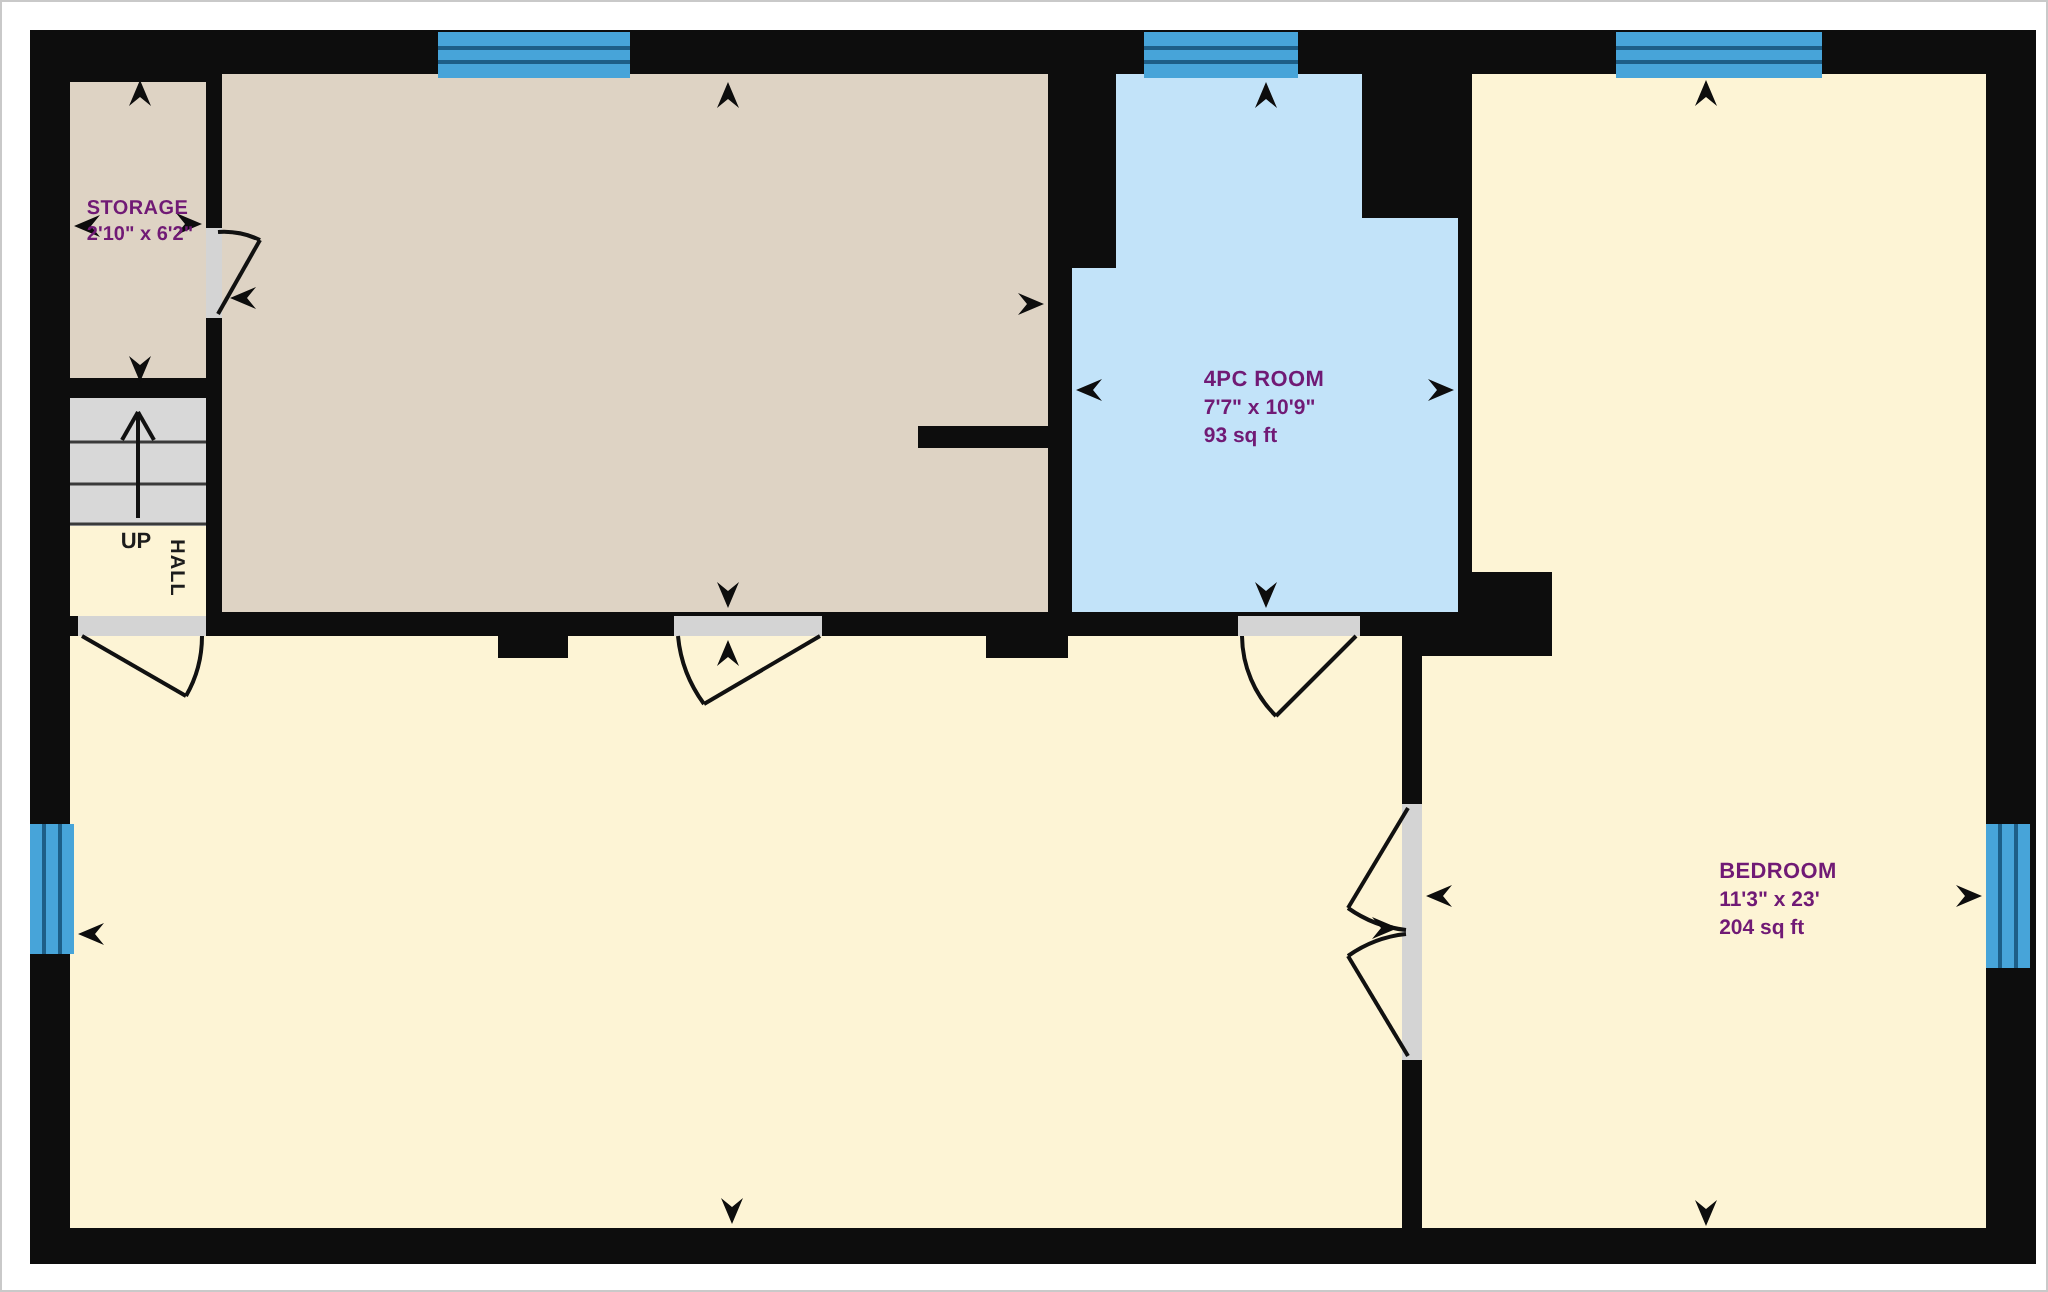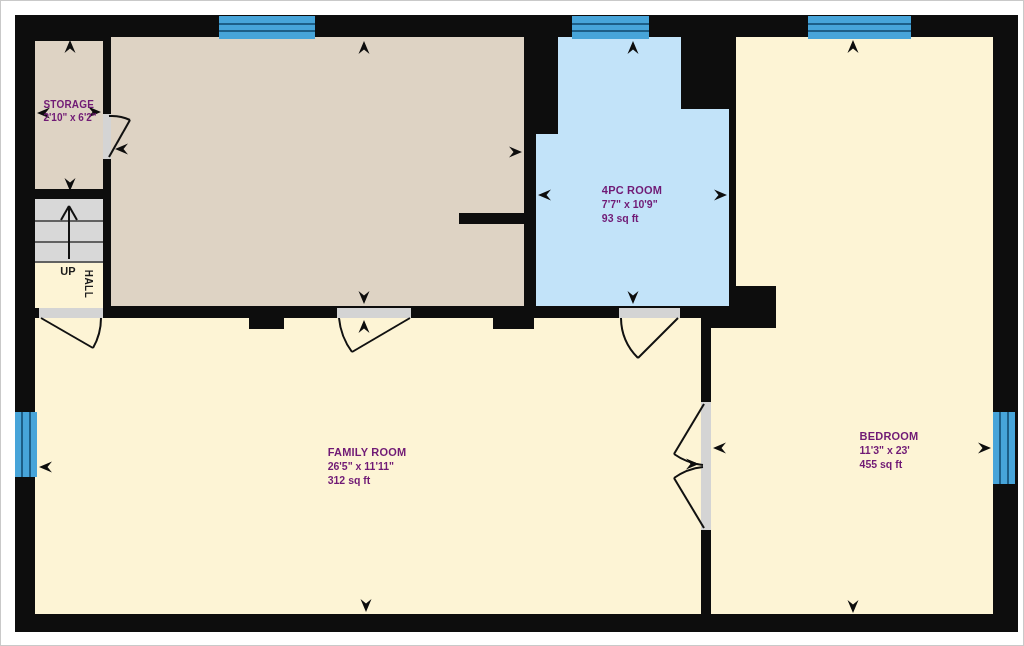--- a/index.html
+++ b/index.html
@@ -159,28 +159,23 @@
     <div class="rdim">2'10" x 6'2"</div>
   </div>
 
 
   <div class="label" style="left:631px;top:182px;">
     <div class="rname">4PC ROOM</div>
     <div class="rdim">7'7" x 10'9"</div>
     <div class="rarea">93 sq ft</div>
   </div>
 
-  <div class="label" style="left:366px;top:444px;">
-    <div class="rname">FAMILY ROOM</div>
-    <div class="rdim">26'5" x 11'11"</div>
-    <div class="rarea">312 sq ft</div>
-  </div>
 
   <div class="label" style="left:852px;top:428px;margin-left:36px;">
     <div class="rname">BEDROOM</div>
     <div class="rdim">11'3" x 23'</div>
-    <div class="rarea">455 sq ft</div>
+    <div class="rarea">204 sq ft</div>
   </div>
 
   <div class="up-label">UP</div>
   <div class="hall-label">HALL</div>
 
 </div>
 
 </body></html>

